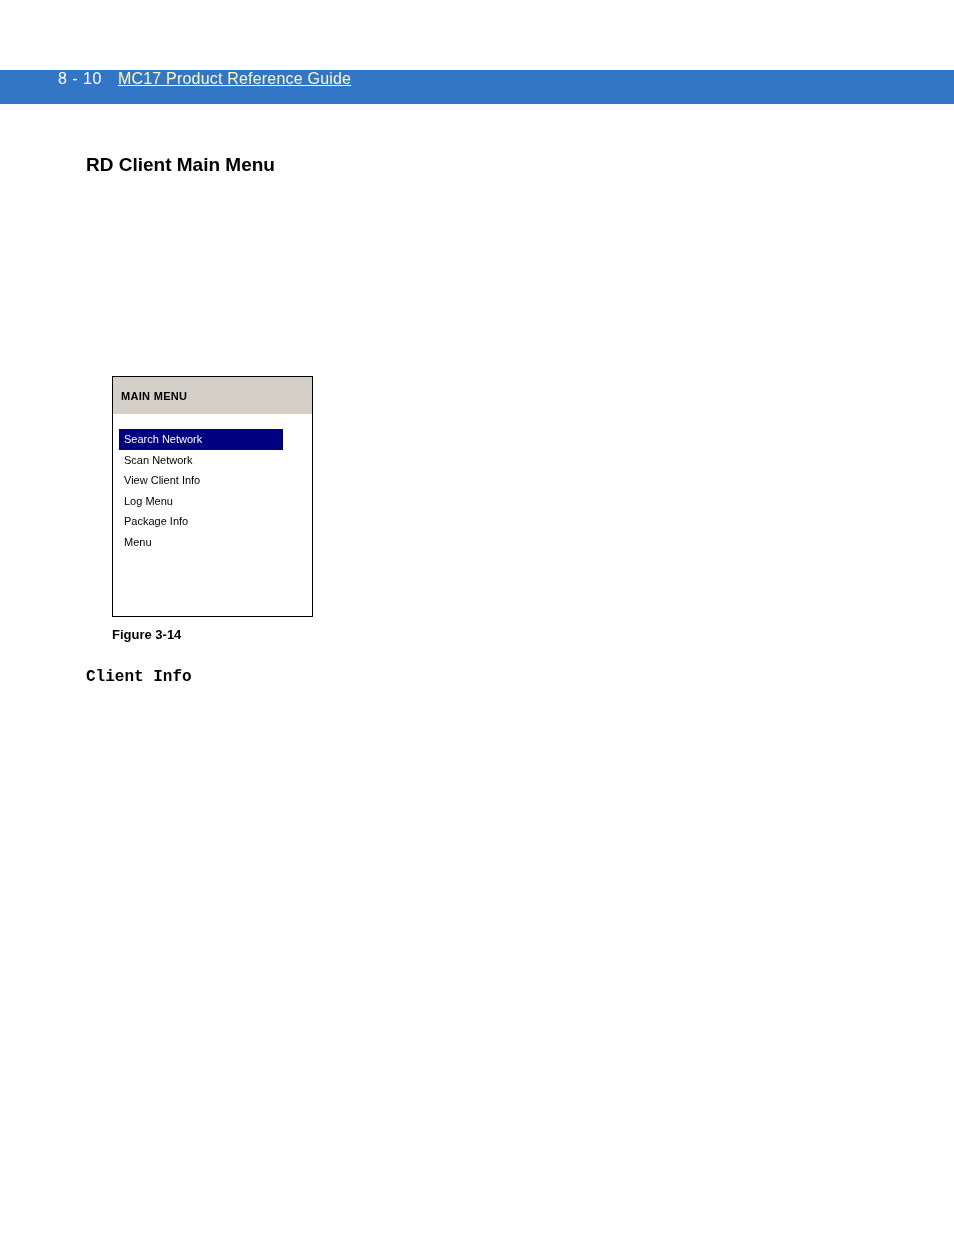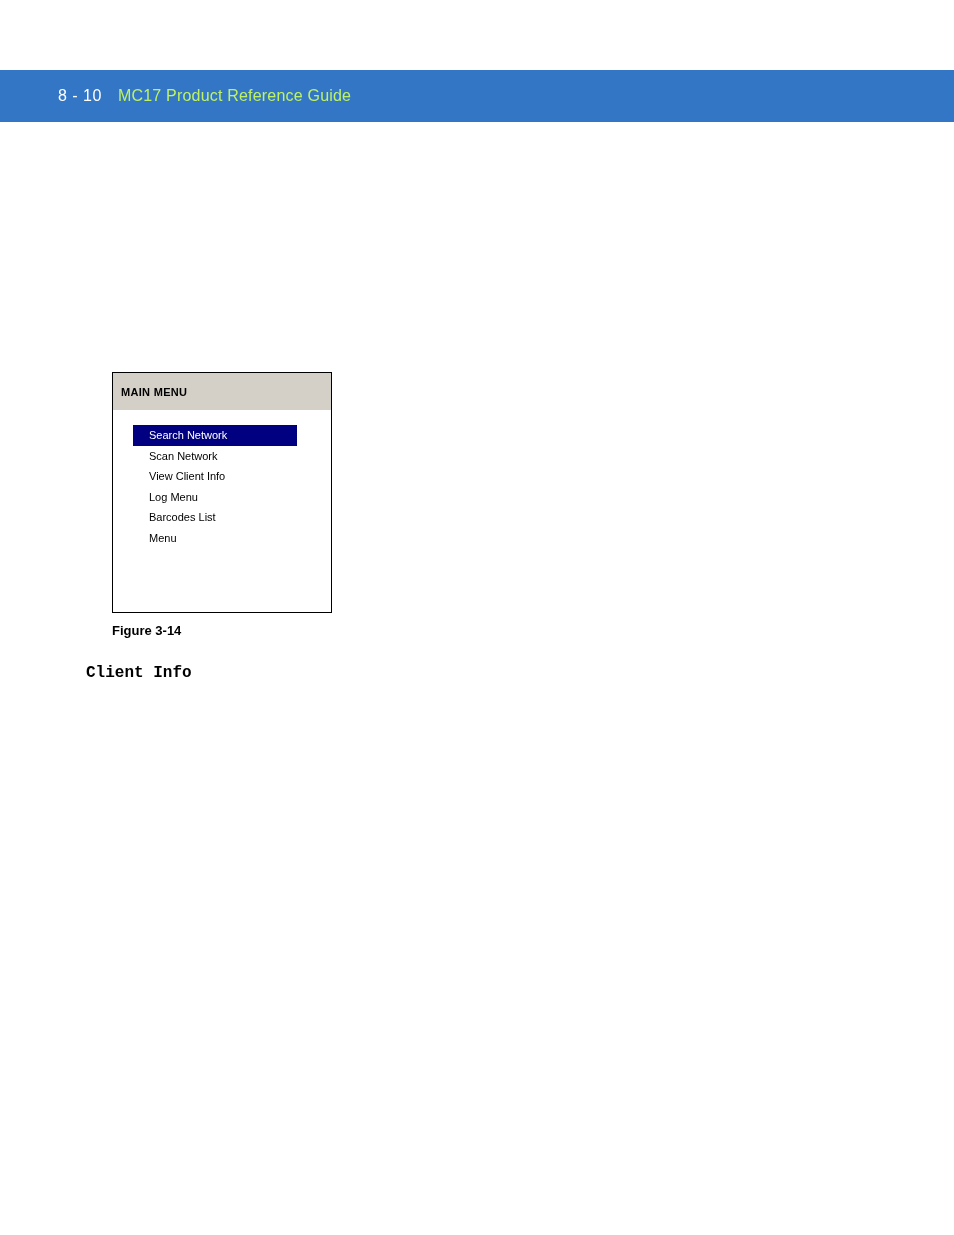--- a/index.html
+++ b/index.html
@@ -5,60 +5,61 @@
   * { box-sizing: border-box; margin: 0; padding: 0; }
   body {
     font-family: Arial, Helvetica, sans-serif;
     background: #ffffff;
     width: 954px;
     height: 1235px;
     position: relative;
   }
   .header-band {
     background: #3476c6;
-    height: 52px;
+    height: 34px;
     width: 100%;
     display: flex;
-    align-items: center;
+    align-items: flex-start;
     padding-left: 58px;
     margin-top: 70px;
   }
   .header-page {
     color: #ffffff;
     font-size: 16px;
     font-weight: 400;
     letter-spacing: 0.5px;
     margin-right: 16px;
   }
   .header-title {
-    color: #bef264;
+    color: #fef9c3;
     font-size: 16px;
     font-weight: 400;
     letter-spacing: 0.2px;
+    text-decoration: underline;
   }
   .content {
     padding-left: 86px;
     padding-top: 50px;
   }
   .section-heading {
     font-weight: bold;
     font-size: 19px;
     color: #000;
     margin-bottom: 30px;
     font-family: Arial, Helvetica, sans-serif;
   }
   .subsection-heading {
     font-weight: bold;
     font-size: 16px;
     color: #000;
     margin-top: 26px;
     font-family: Liberation Mono, monospace;
   }
   .device-window {
-    width: 220px;
+    width: 201px;
     height: 241px;
     border: 1px solid #000;
     background: #ffffff;
     margin-left: 26px;
     margin-top: 200px;
     display: flex;
     flex-direction: column;
   }
   .device-titlebar {
     background: #d4d0c8;
@@ -77,24 +78,23 @@
   }
   .device-body {
     flex: 1;
     padding: 14px 6px 6px 6px;
     background: #ffffff;
   }
   .menu-item {
     font-family: "Tahoma", "Arial", sans-serif;
     font-size: 11px;
     color: #000;
-    padding: 2px 16px;
+    padding: 2px 5px;
     line-height: 1.5;
     white-space: nowrap;
-    margin-left: 14px;
   }
   .menu-item.selected {
     background: #000080;
     color: #ffffff;
     border-right: 1px dotted #000;
     width: 164px;
   }
   .figure-caption {
     font-weight: bold;
     font-size: 13px;
@@ -106,31 +106,32 @@
 </head>
 <body>
 
 <div class="header-band">
   <span class="header-page">8 - 10</span>
   <span class="header-title">MC17 Product Reference Guide</span>
 </div>
 
 <div class="content">
 
+  <h2 class="section-heading">RD Client Main Menu</h2>
 
   <div class="device-window">
     <div class="device-titlebar">
       <span class="device-titlebar-text">MAIN MENU</span>
     </div>
     <div class="device-body">
       <div class="menu-item selected">Search Network</div>
       <div class="menu-item">Scan Network</div>
       <div class="menu-item">View Client Info</div>
       <div class="menu-item">Log Menu</div>
-      <div class="menu-item">Barcodes List</div>
+      <div class="menu-item">Package Info</div>
       <div class="menu-item">Menu</div>
     </div>
   </div>
 
   <div class="figure-caption">Figure 3-14</div>
 
   <h3 class="subsection-heading">Client Info</h3>
 
 </div>
 

